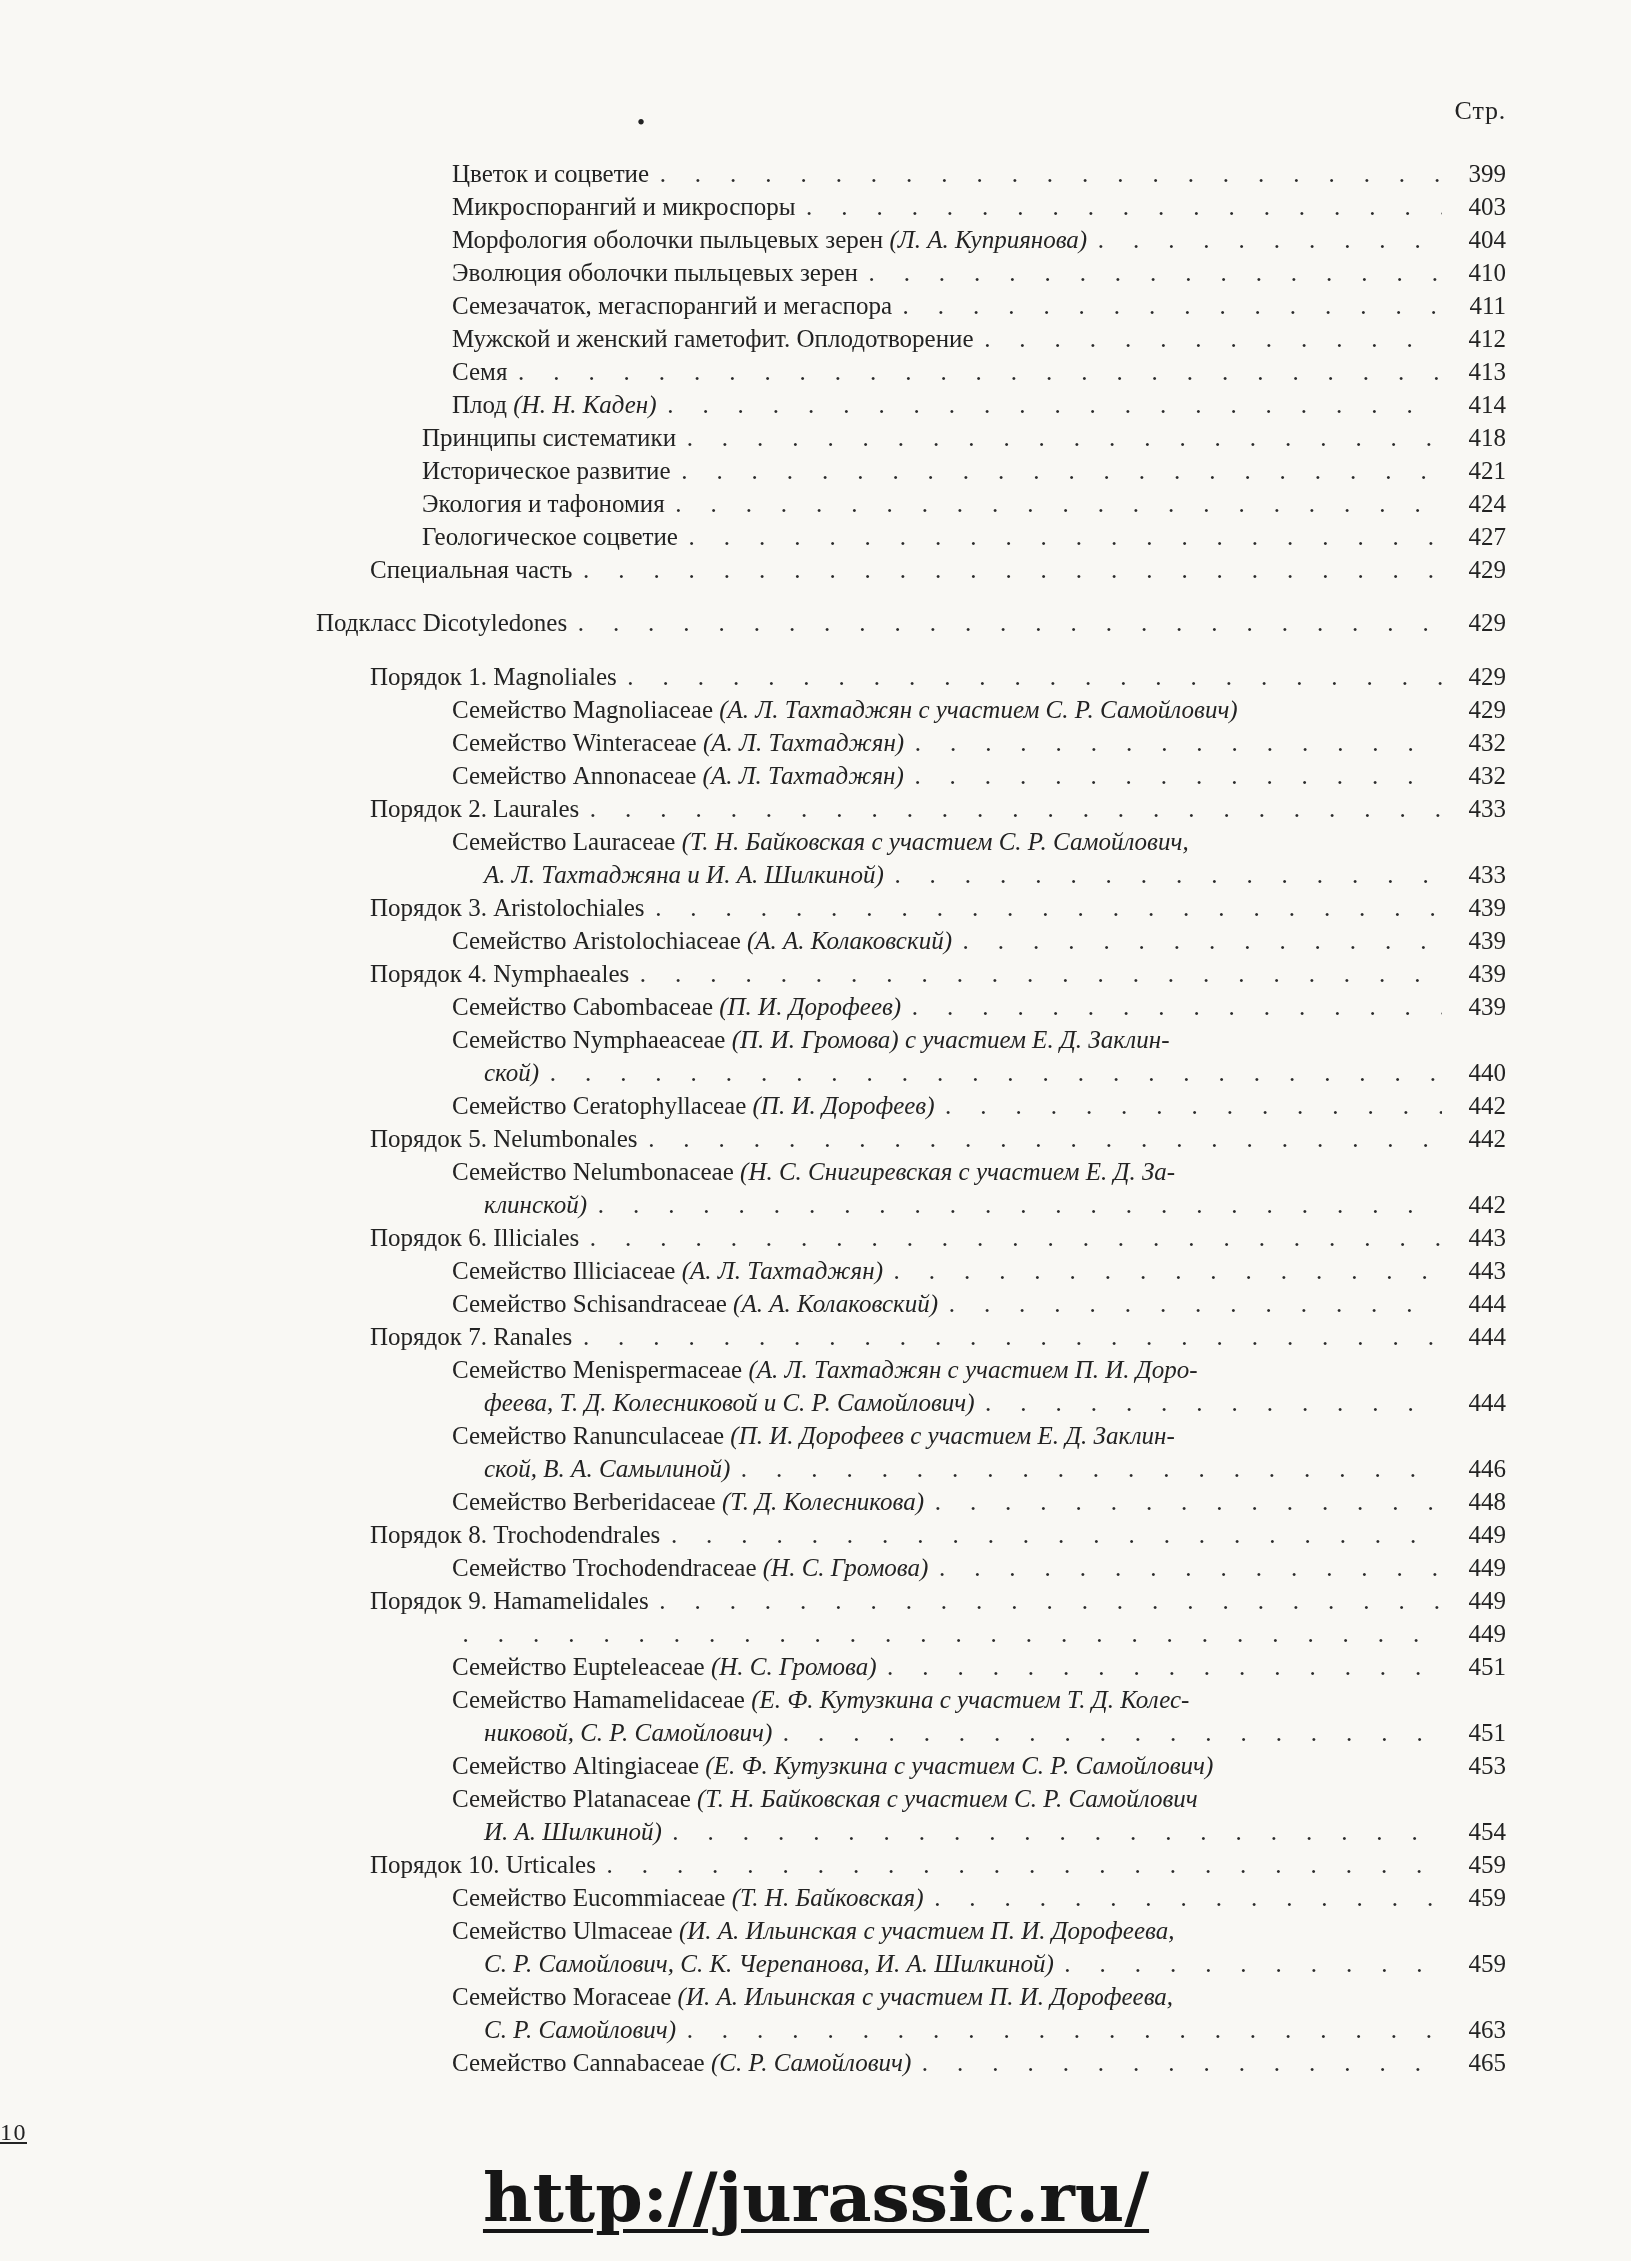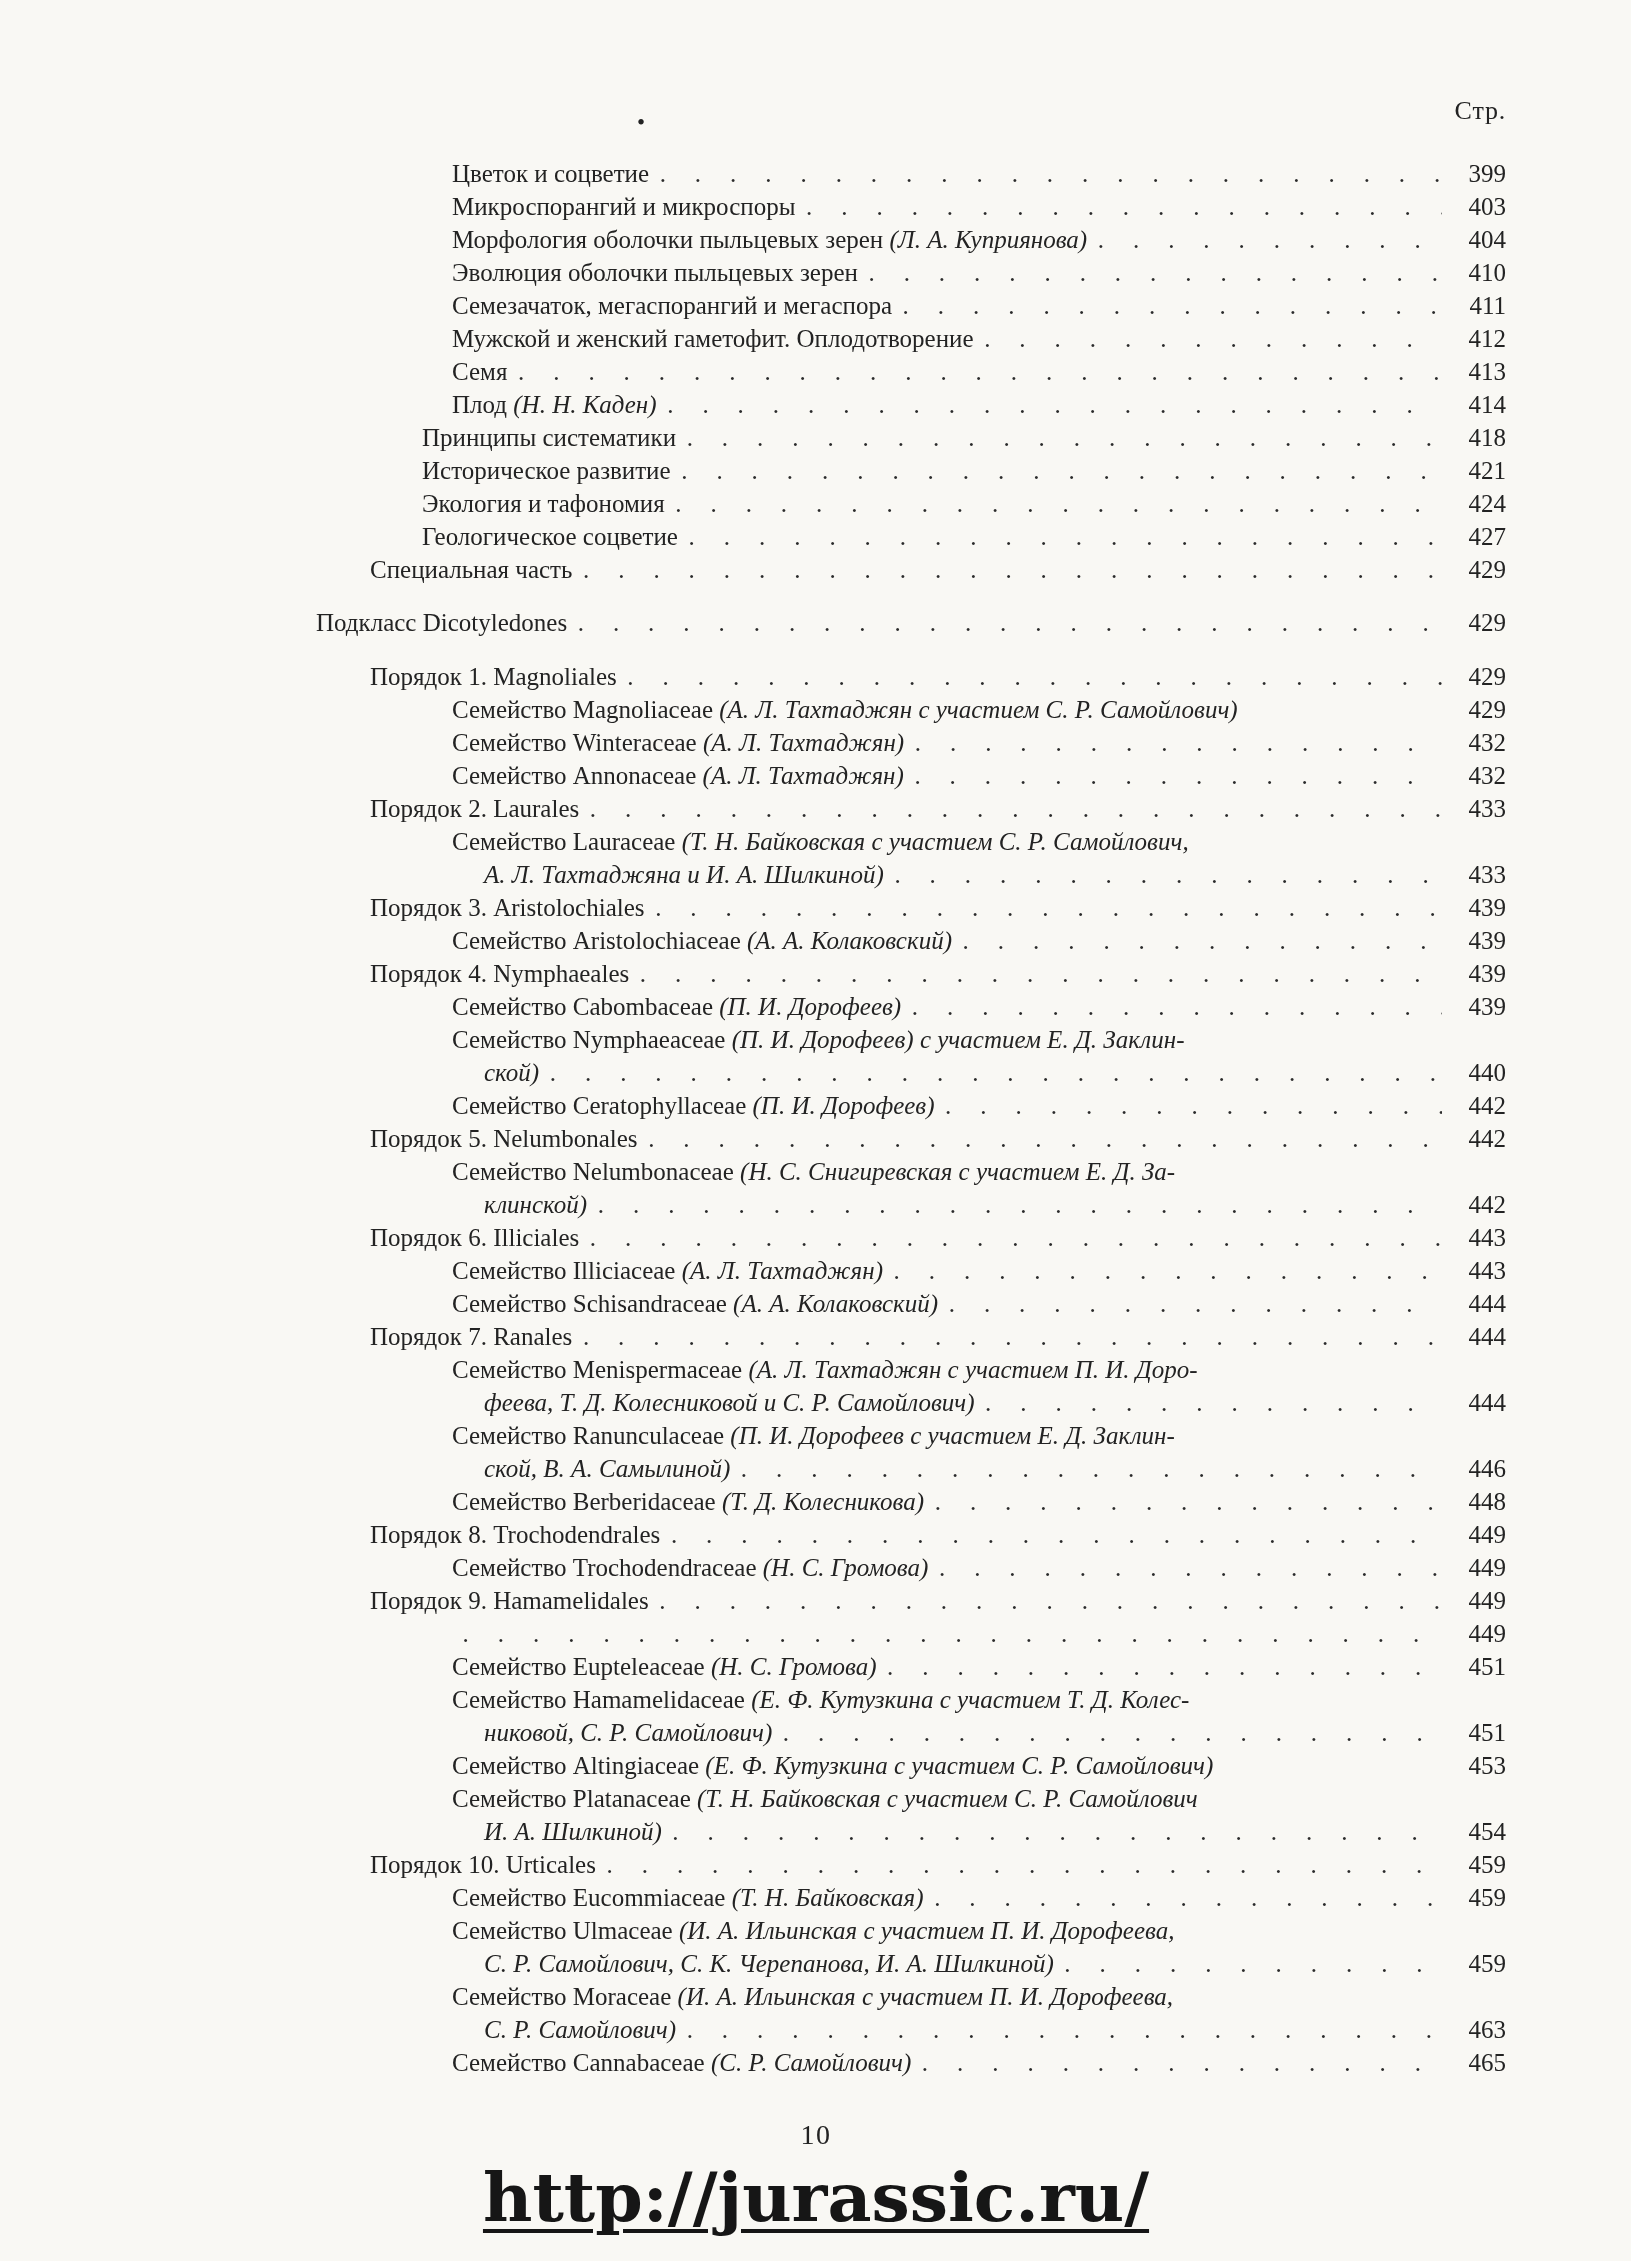--- a/index.html
+++ b/index.html
@@ -42,21 +42,21 @@
     color:#2b2b2b;
   }
   .leader::after {
     content:". . . . . . . . . . . . . . . . . . . . . . . . . . . . . . . . . . . . . . . . . . . . . . . .";
     word-spacing:19.7px; letter-spacing:1.5px;
   }
   .pagenum { flex:0 0 auto; min-width:56px; text-align:right; }
   .hide { visibility:hidden; }
   .folio {
     position:absolute; top:2119px; left:0; width:100%;
-    text-align:center; font-size:28px; letter-spacing:1.5px;
+    text-align:left; font-size:24px; letter-spacing:1.5px;text-decoration:underline;
   }
   .watermark {
     position:absolute; top:2157px; left:0; width:100%;
     text-align:center;
     font-family:"DejaVu Serif",serif;
     font-size:68px; font-weight:700;
     text-decoration:underline;
     text-decoration-thickness:3.8px;
     text-underline-offset:7.6px;
     color:#161616;
@@ -213,21 +213,21 @@
     <span class="pagenum">439</span>
   </div>
 
   <div class="row ind-3">
     <span class="entry-text"><span class="rm">Семейство Cabombaceae </span><span class="it">(П. И. Дорофеев)</span></span>
     <span class="leader"></span>
     <span class="pagenum">439</span>
   </div>
 
   <div class="row ind-3">
-    <span class="entry-text"><span class="rm">Семейство Nymphaeaceae </span><span class="it">(П. И. Дорофеев) с участием Е. Д. Заклин-</span></span>
+    <span class="entry-text"><span class="rm">Семейство Nymphaeaceae </span><span class="it">(П. И. Громова) с участием Е. Д. Заклин-</span></span>
     <span class="leader hide"></span>
     <span class="pagenum hide"></span>
   </div>
 
   <div class="row ind-4">
     <span class="entry-text"><span class="it">ской)</span></span>
     <span class="leader"></span>
     <span class="pagenum">440</span>
   </div>
 

